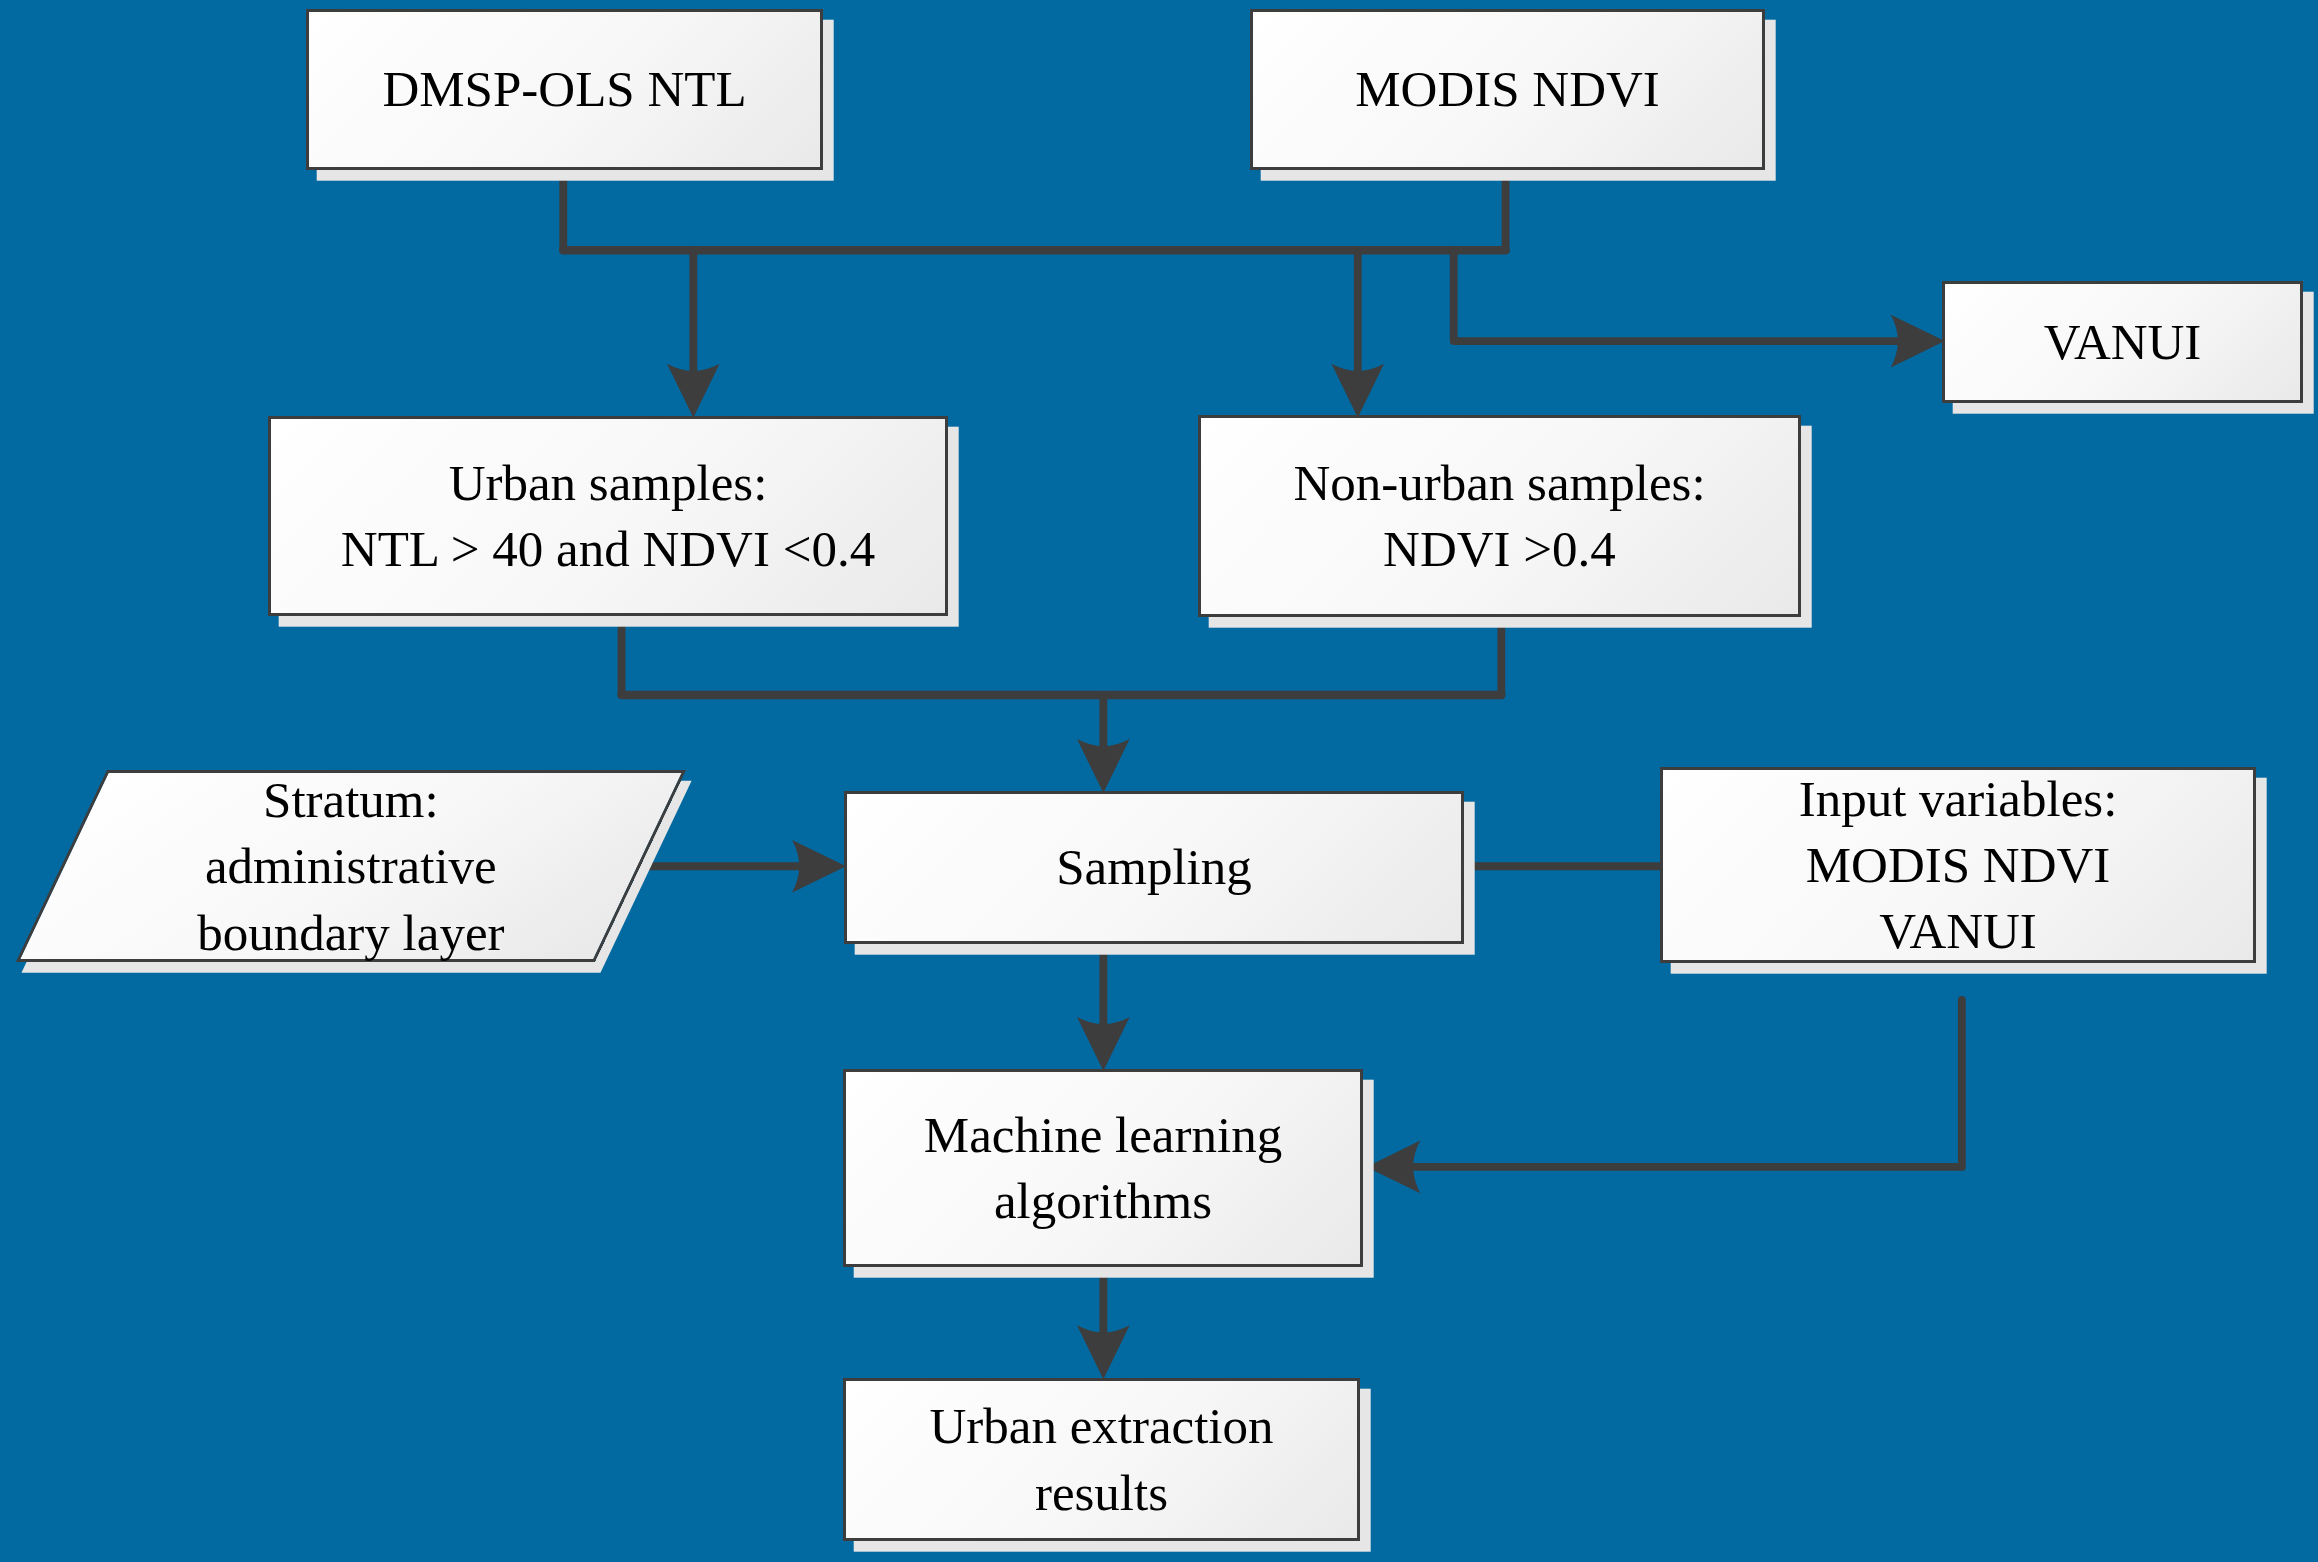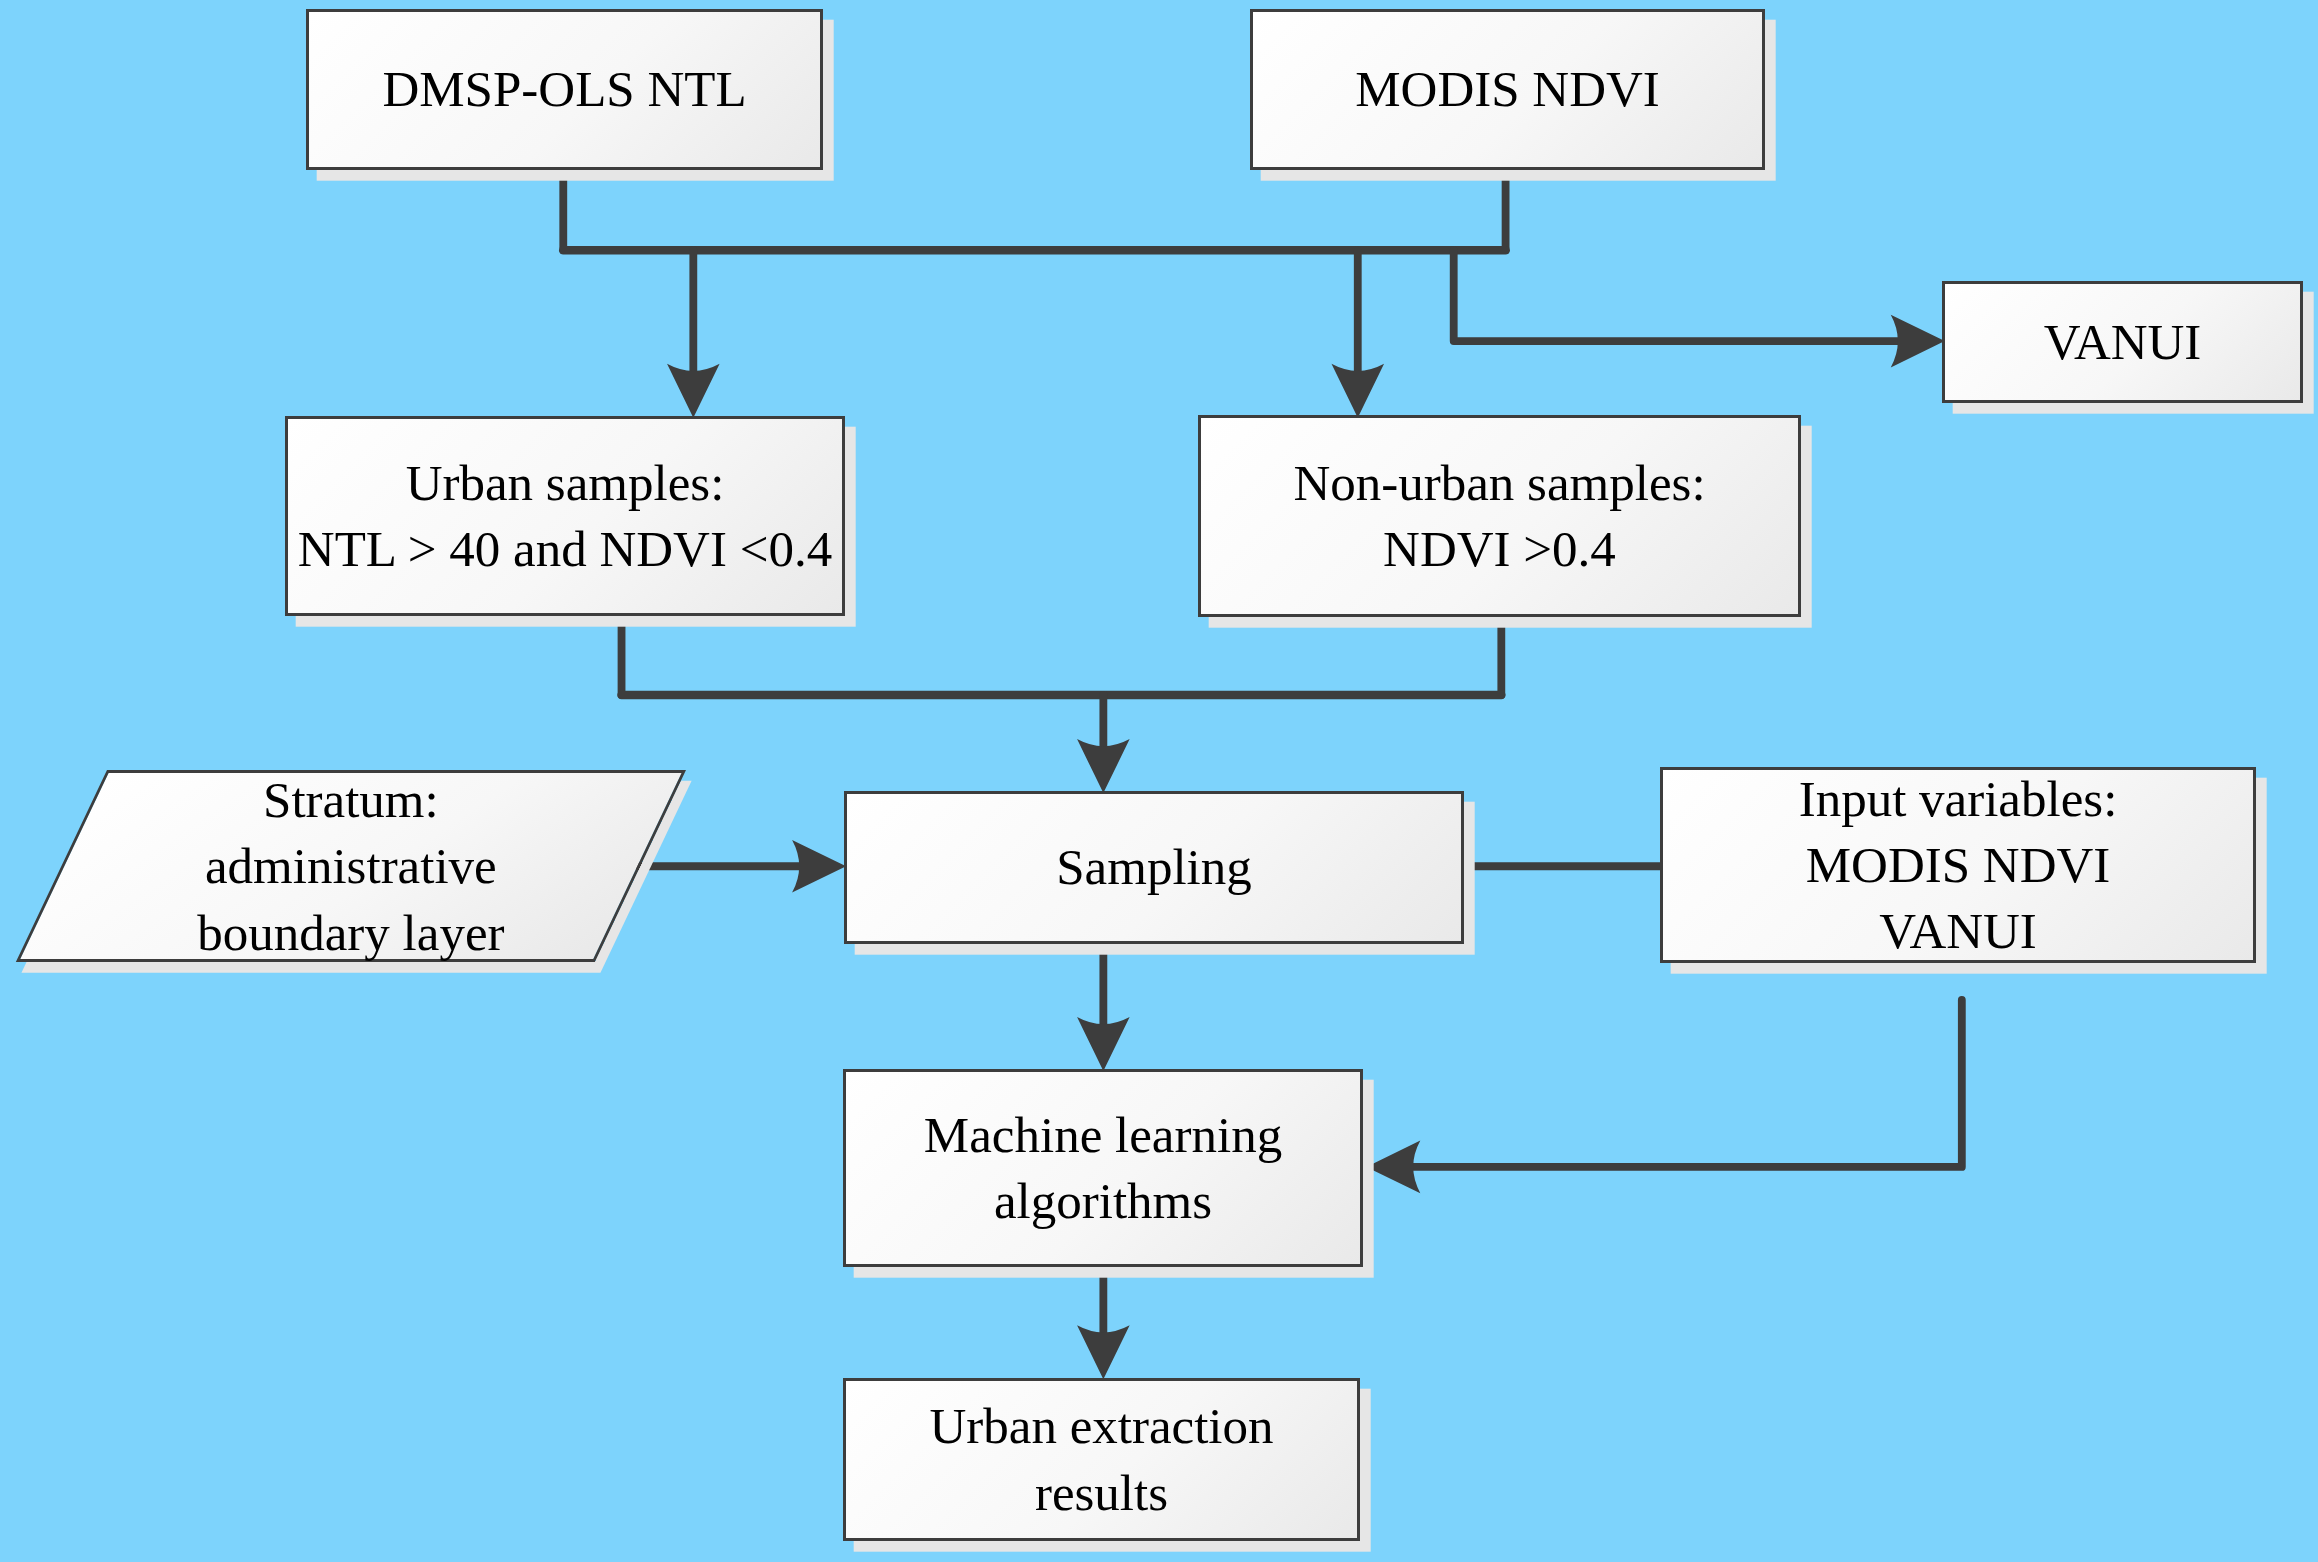--- a/index.html
+++ b/index.html
@@ -1,20 +1,20 @@
 <!DOCTYPE html>
 <html style="font-size:11.4px"><head>
 <meta charset="utf-8">
 <style>
   html,body{margin:0;padding:0;background:#ffffff;}
   #canvas{
     position:relative;
     width:2319px;
     height:1562px;
-    background:#7dd3fc;
+    background:#0369a1;
     overflow:hidden;
     font-family:"Liberation Serif","DejaVu Serif",serif;
   }
   #edges{
     position:absolute;
     left:0;top:0;
     width:2319px;height:1562px;
   }
   .node{
     position:absolute;
@@ -88,21 +88,21 @@
   </div>
 
   <div class="node" style="left:1250px;top:8.5px;width:515px;height:161px">
     <div class="lbl">MODIS NDVI</div>
   </div>
 
   <div class="node" style="left:1942px;top:281px;width:361px;height:122px">
     <div class="lbl">VANUI</div>
   </div>
 
-  <div class="node" style="left:285px;top:416px;width:560px;height:200px">
+  <div class="node" style="left:268px;top:416px;width:680px;height:200px">
     <div class="lbl">
       <div>Urban samples:</div>
       <div>NTL &gt; 40 and NDVI &lt;0.4</div>
     </div>
   </div>
 
   <div class="node" style="left:1198px;top:415px;width:603px;height:202px">
     <div class="lbl">
       <div>Non-urban samples:</div>
       <div>NDVI &gt;0.4</div>

